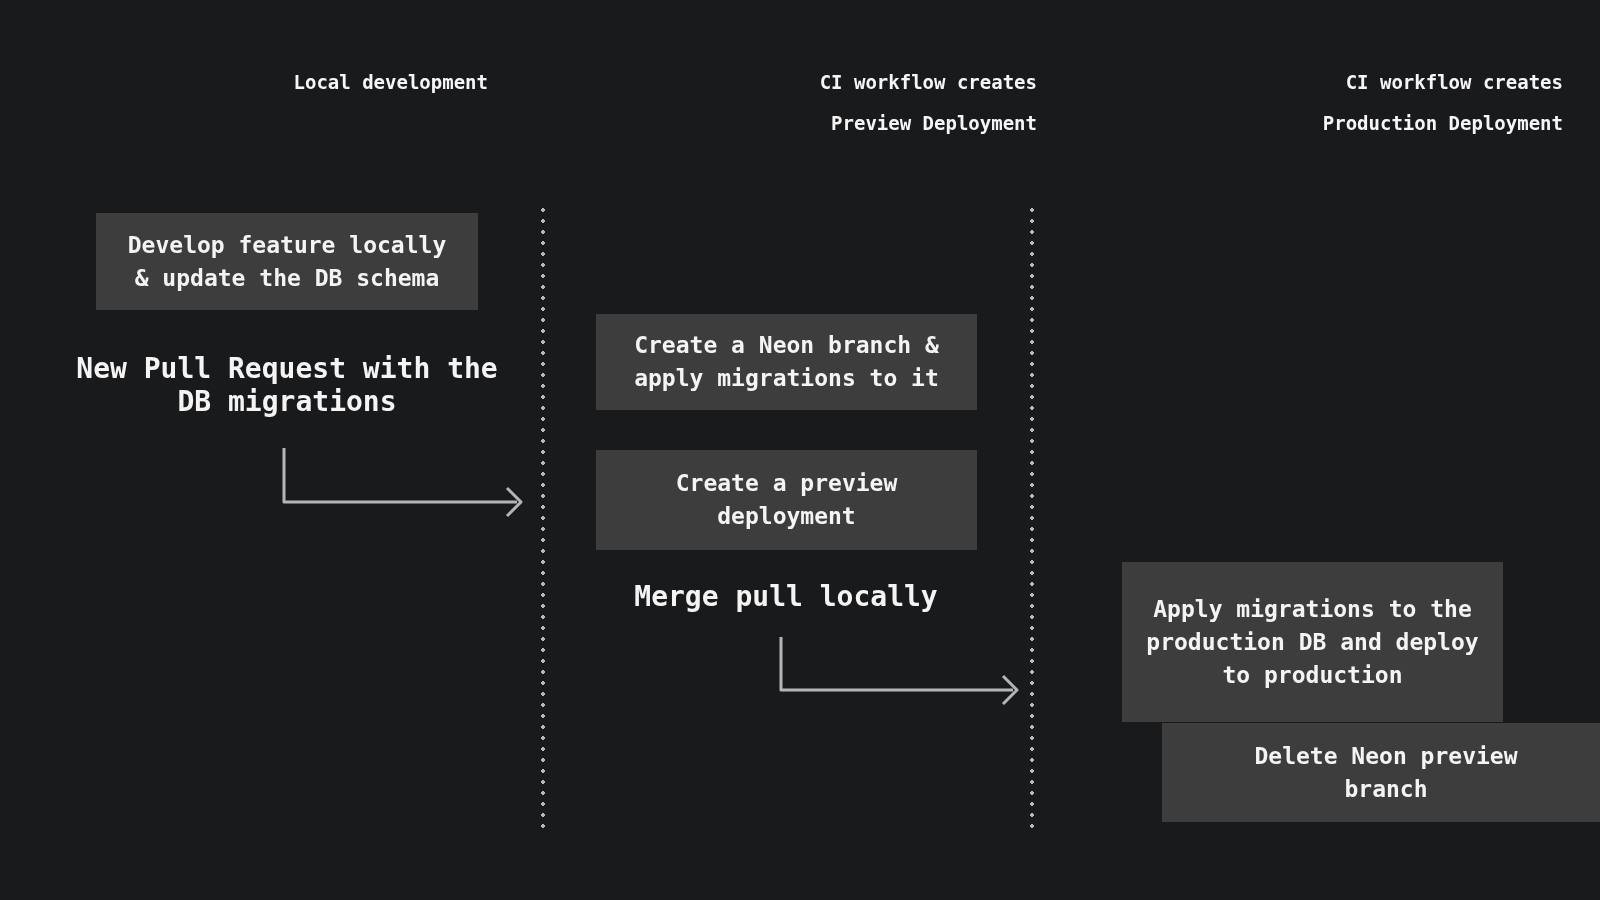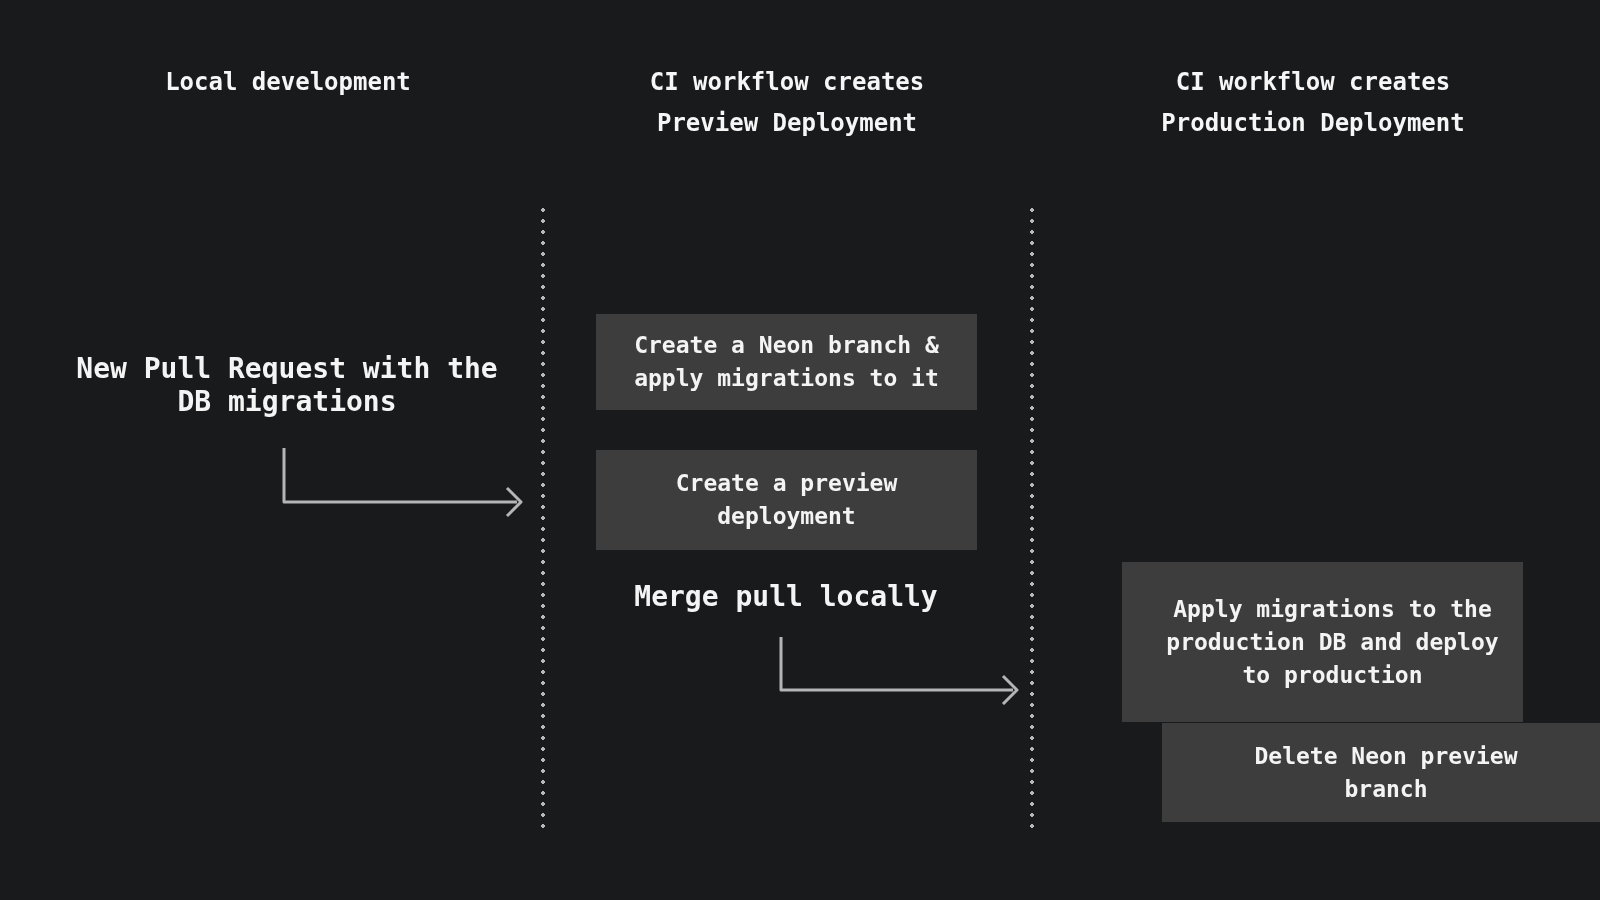--- a/index.html
+++ b/index.html
@@ -14,24 +14,24 @@
     font-family: "DejaVu Sans Mono", "Liberation Mono", monospace;
   }
   .stage {
     position: relative;
     width: 1600px;
     height: 900px;
   }
   .col-title {
     position: absolute;
     font-weight: 700;
-    font-size: 24px;
+    font-size: 19px;
     line-height: 41px;
     color: #f6f6f6;
-    text-align: center;
+    text-align: right;
     white-space: pre-line;
   }
   .t1 { left: 88px;   top: 62px; width: 400px; }
   .t2 { left: 537px;  top: 62px; width: 500px; }
   .t3 { left: 1063px; top: 62px; width: 500px; }
 
   .node-box {
     position: absolute;
     background: #3d3d3d;
     color: #f4f4f4;
@@ -40,21 +40,21 @@
     line-height: 33px;
     text-align: center;
     white-space: pre-line;
     display: flex;
     align-items: center;
     justify-content: center;
   }
   .b1 { left: 96px;   top: 213px; width: 382px; height: 97px; }
   .b2 { left: 596px;  top: 314px; width: 381px; height: 96px; }
   .b3 { left: 596px;  top: 450px; width: 381px; height: 100px; }
-  .b4 { left: 1122px; top: 562px; width: 381px; height: 160px; padding-left: 20px; }
+  .b4 { left: 1122px; top: 562px; width: 381px; height: 160px; }
   .b5 { left: 1162px; top: 723px; width: 448px; height: 99px; }
 
   .plain-label {
     position: absolute;
     color: #f4f4f4;
     font-weight: 700;
     font-size: 28px;
     line-height: 33px;
     text-align: center;
     white-space: pre-line;
@@ -93,20 +93,22 @@
 
   <div class="col-title t1">Local development</div>
   <div class="col-title t2">CI workflow creates
 Preview Deployment</div>
   <div class="col-title t3">CI workflow creates
 Production Deployment</div>
 
   <div class="dotted-divider d1"></div>
   <div class="dotted-divider d2"></div>
 
+  <div class="node-box b1">Develop feature locally
+&amp; update the DB schema</div>
   <div class="plain-label l1">New Pull Request with the
 DB migrations</div>
 
   <svg class="elbow-arrow a1" width="268" height="82" viewBox="0 0 268 82">
     <polyline points="14,10 14,64 247,64"></polyline>
     <polyline points="237,50 251,64 237,78"></polyline>
   </svg>
 
   <div class="node-box b3">Create a preview
 deployment</div>

